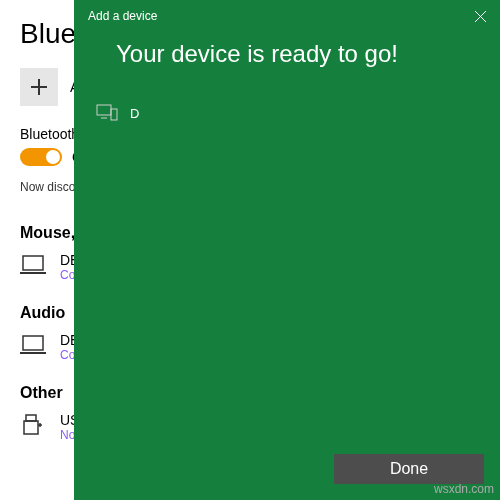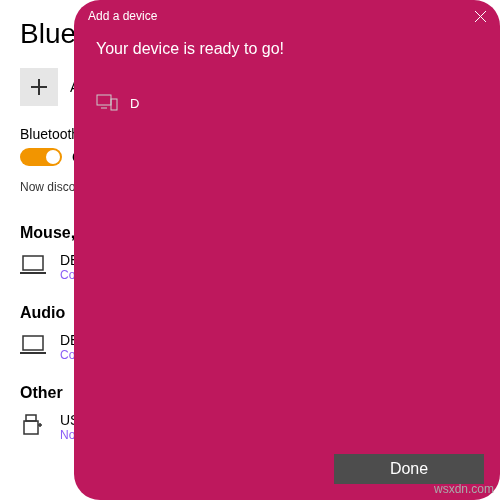--- a/index.html
+++ b/index.html
@@ -16,27 +16,27 @@
     .toggle { width: 42px; height: 18px; background: #f29500; border-radius: 10px; position: relative; margin-right: 10px; }
     .toggle::after { content: ''; position: absolute; right: 2px; top: 2px; width: 14px; height: 14px; background: #fff; border-radius: 50%; }
     .toggle-state { font-size: 14px; }
     .discover { font-size: 12px; color: #333; margin-bottom: 30px; }
     .section-head { font-size: 16px; font-weight: 600; margin-top: 22px; margin-bottom: 10px; }
     .dev-row { display: flex; align-items: flex-start; margin-bottom: 12px; }
     .dev-icon { width: 26px; height: 22px; margin-right: 14px; margin-top: 2px; }
     .dev-text .dn { font-size: 14px; }
     .dev-text .ds { font-size: 12px; color: #8b5cf6; }
     
-    .modal { position: absolute; top: 0; left: 74px; width: 426px; height: 500px; background: #be185d; color: #fff; display: flex; flex-direction: column; border-radius: 26px; }
+    .modal { position: absolute; top: 0; left: 74px; width: 426px; height: 500px; background: #15803d; color: #fff; display: flex; flex-direction: column; }
     .modal-header { height: 32px; display: flex; align-items: center; justify-content: space-between; padding: 0 8px 0 14px; }
     .modal-title { font-size: 12px; font-weight: 400; }
     .close-btn { width: 24px; height: 24px; display: flex; align-items: center; justify-content: center; cursor: pointer; }
     .close-btn svg { width: 11px; height: 11px; }
     .modal-body { flex: 1; padding: 8px 22px 0 22px; }
-    .ready-msg { font-size: 16px; font-weight: 300; margin-bottom: 36px; }
+    .ready-msg { font-size: 24px; font-weight: 300; margin-bottom: 36px; margin-left: 20px; }
     .paired-row { display: flex; align-items: center; }
     .paired-icon { width: 22px; height: 18px; margin-right: 12px; }
     .paired-name { font-size: 13px; }
     .modal-footer { padding: 0 16px 16px 0; display: flex; justify-content: flex-end; }
     .done-btn { width: 150px; height: 30px; background: #4d4d4d; color: #fff; border: none; font-size: 16px; cursor: pointer; }
     
     .watermark { position: absolute; bottom: 4px; right: 6px; font-size: 12px; color: #aaa; }
   </style>
 </head>
 <body>

